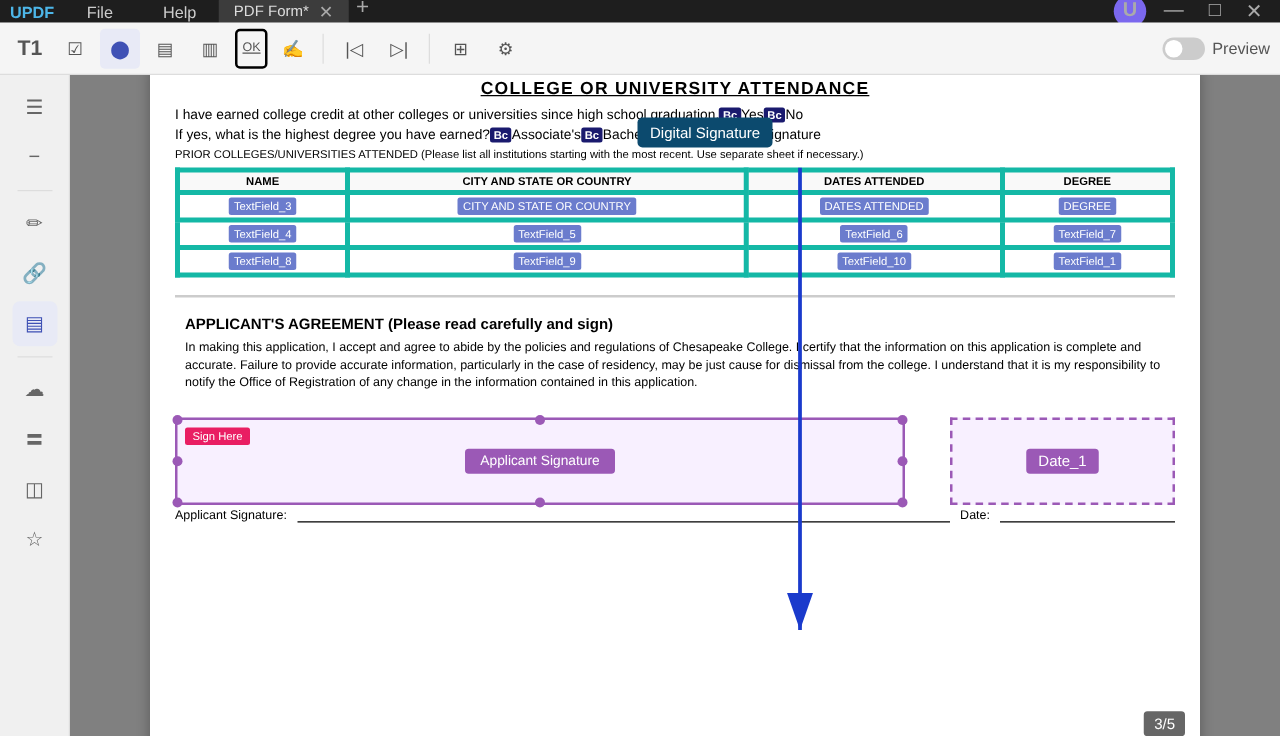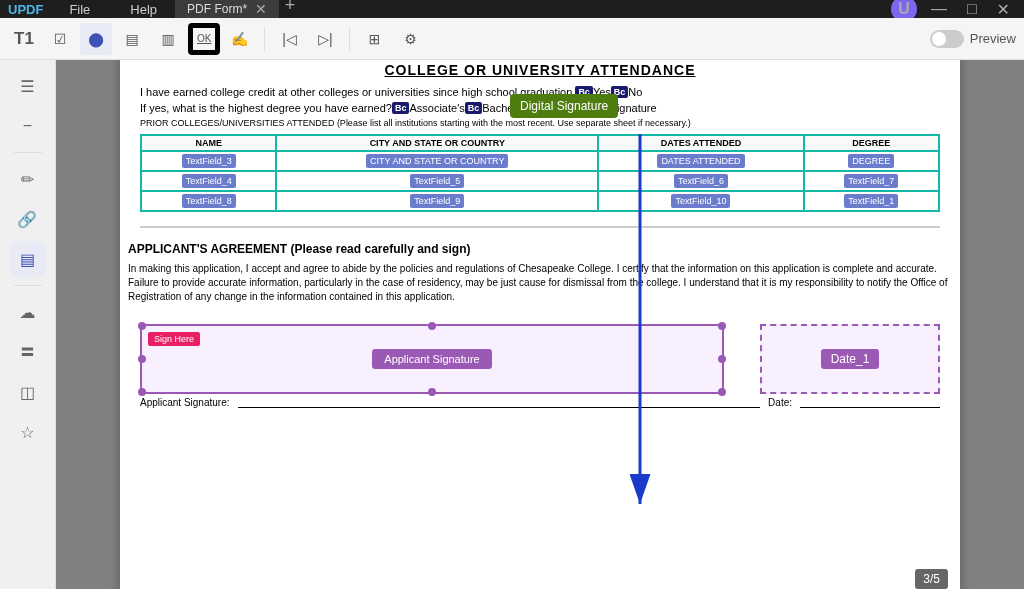--- a/index.html
+++ b/index.html
@@ -35,21 +35,21 @@
     }
     .toolbar-btn.active { background: #e8eaf6; color: #3f51b5; }
     .toolbar-sep { width: 1px; height: 24px; background: #ddd; margin: 0 4px; }
     .preview-toggle { display: flex; align-items: center; gap: 6px; margin-left: auto; font-size: 13px; color: #555; }
     .toggle-switch { width: 34px; height: 18px; background: #ccc; border-radius: 9px; position: relative; cursor: pointer; }
     .toggle-switch::after { content: ''; position: absolute; width: 14px; height: 14px; background: white; border-radius: 50%; top: 2px; left: 2px; }
 
     
     .tooltip-overlay {
       position: absolute; top: 76px; left: 510px;
-      background: #4d7c0f; color: white; font-size: 12px; padding: 5px 10px;
+      background: #0c4a6e; color: white; font-size: 12px; padding: 5px 10px;
       border-radius: 4px; z-index: 100; white-space: nowrap;
     }
 
     
     .main-area { display: flex; flex: 1; overflow: hidden; }
 
     
     .left-sidebar {
       width: 56px; background: #f0f0f0; border-right: 1px solid #ddd;
       display: flex; flex-direction: column; align-items: center; padding: 8px 0; gap: 4px; flex-shrink: 0;
@@ -73,28 +73,28 @@
       text-align: center; font-size: 14px; font-weight: bold; text-decoration: underline;
       margin-bottom: 8px; letter-spacing: 1px;
     }
     .form-line { margin-bottom: 4px; display: flex; align-items: center; gap: 0; flex-wrap: wrap; }
     .bc-box {
       background: #1a1a6e; color: white; font-size: 9px; padding: 1px 3px; border-radius: 2px; font-weight: bold;
     }
 
     
     .colleges-table { width: 100%; border-collapse: collapse; margin-top: 6px; font-size: 10px; }
-    .colleges-table th, .colleges-table td { border: 2px solid #14b8a6; padding: 2px 4px; text-align: center; }
+    .colleges-table th, .colleges-table td { border: 4px solid #14b8a6; padding: 2px 4px; text-align: center; }
     .colleges-table th { font-size: 9px; font-weight: bold; background: #f9f9f9; }
     .text-field-btn {
       background: #6b7ccd; color: white; font-size: 9px; padding: 2px 4px; border-radius: 2px; display: inline-block;
     }
 
     
-    .agreement-section { padding: 10px 8px; font-size: 10px; }
+    .agreement-section { padding: 10px 28px; font-size: 10px; }
     .agreement-title { font-weight: bold; font-size: 12px; margin-bottom: 6px; }
     .agreement-text { font-size: 10px; line-height: 1.4; margin-bottom: 10px; }
 
     
     .signature-area {
       display: flex; gap: 36px; align-items: flex-start; padding: 0 20px;
     }
     .sig-box {
       border: 2px dashed #9b59b6; background: #f8f0ff; position: relative;
       flex: 1; height: 70px; display: flex; flex-direction: column; align-items: center; justify-content: center;
@@ -169,21 +169,21 @@
 </div>
 
 <div class="toolbar" style="position:relative;">
   <button class="toolbar-btn">
       <b style="font-size:17px;">T1</b>
     </button>
   <button class="toolbar-btn">☑</button>
   <button class="toolbar-btn active">⬤</button>
   <button class="toolbar-btn">▤</button>
   <button class="toolbar-btn">▥</button>
-  <button class="toolbar-btn" style="font-size:10px;border:5px solid #000000;width:auto;padding:0 4px;text-decoration:underline;">OK</button>
+  <button class="toolbar-btn" style="font-size:10px;border:2px solid #000000;width:auto;padding:0 4px;text-decoration:underline;">OK</button>
   <button class="toolbar-btn">✍</button>
   <div class="toolbar-sep"></div>
   <button class="toolbar-btn">|◁</button>
   <button class="toolbar-btn">▷|</button>
   <div class="toolbar-sep"></div>
   <button class="toolbar-btn">⊞</button>
   <button class="toolbar-btn">⚙</button>
   <div class="preview-toggle">
     <div class="toggle-switch"></div>
     <span>Preview</span>

